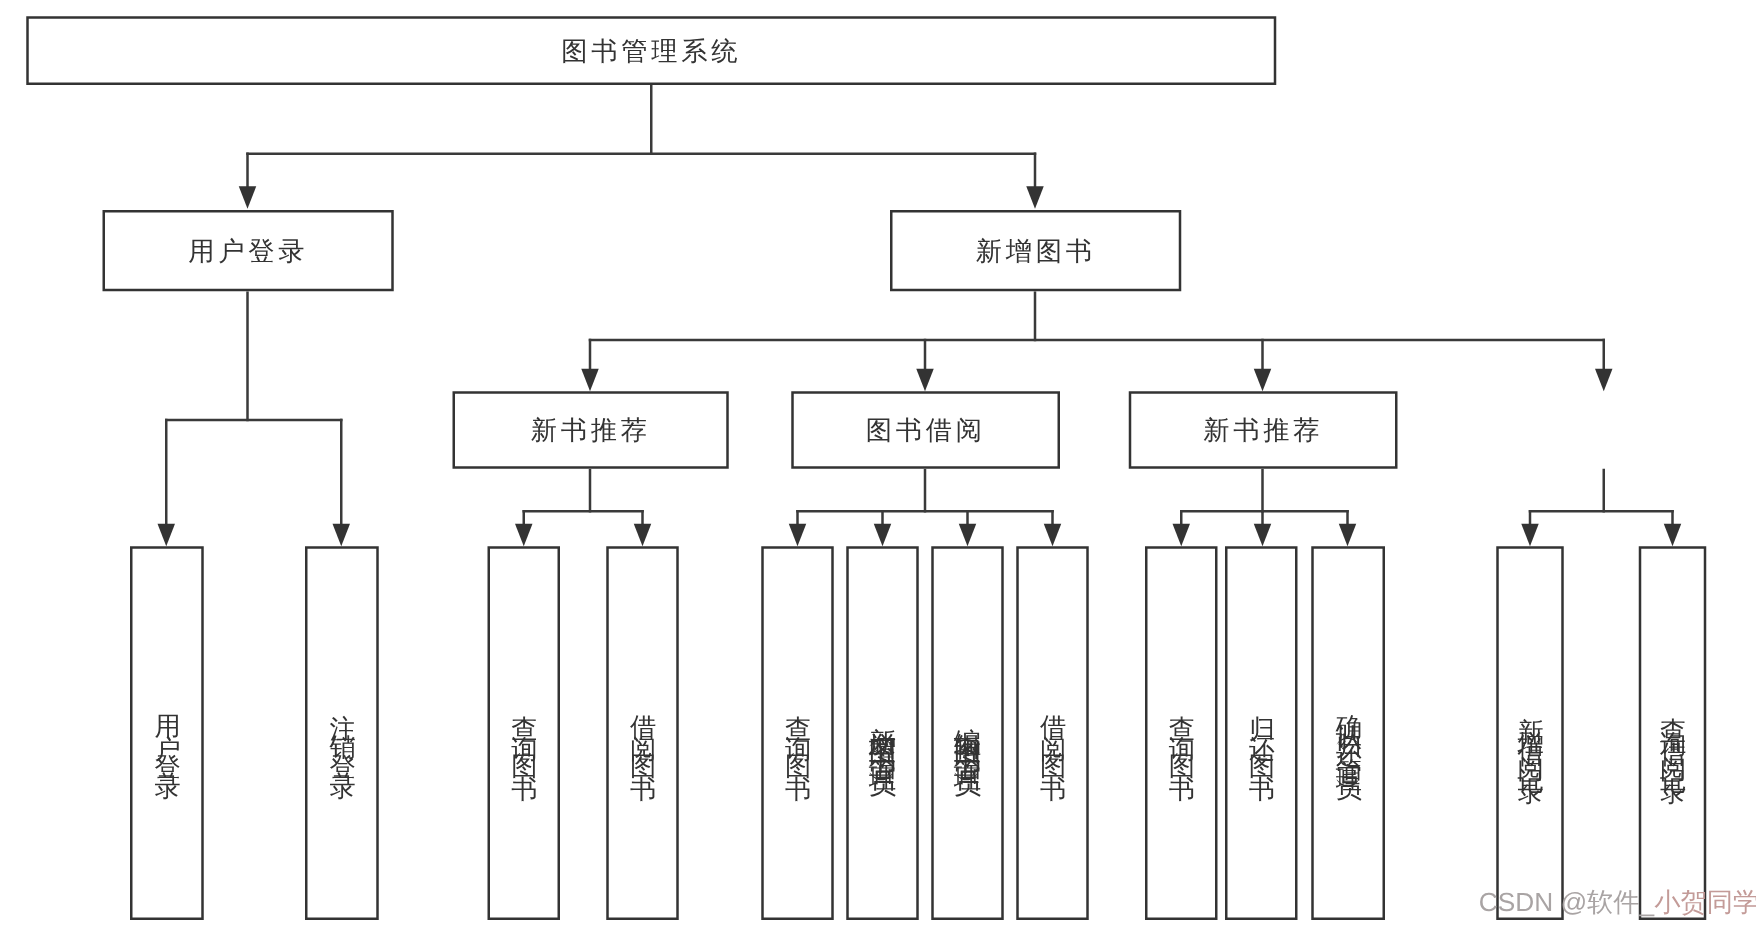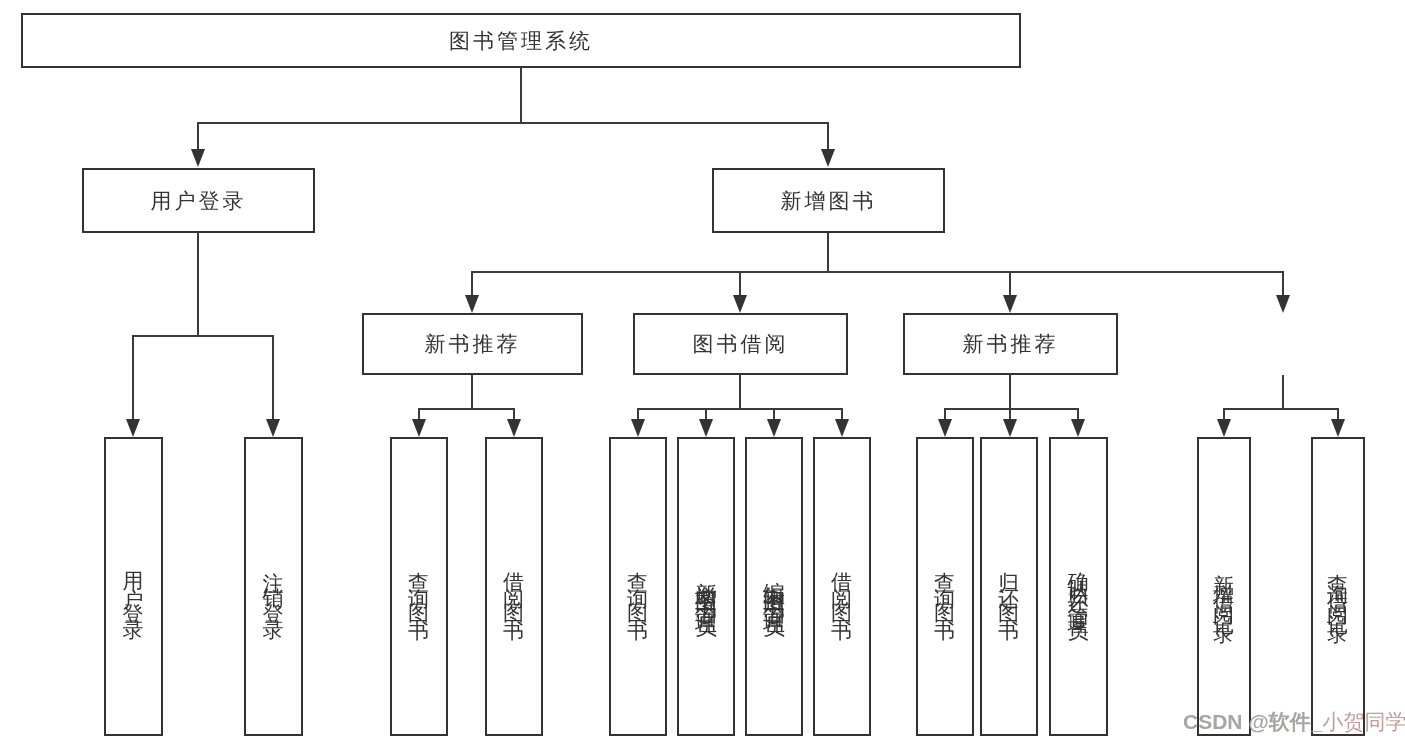--- a/index.html
+++ b/index.html
@@ -23,21 +23,21 @@
   .hline{position:absolute;height:2px;background:#3a3a3a;z-index:1;}
   .vline{position:absolute;width:2px;background:#3a3a3a;z-index:1;}
   .arrow{
     position:absolute;width:0;height:0;z-index:3;
     border-left:7px solid transparent;border-right:7px solid transparent;
     border-top:18px solid #333333;
   }
   .watermark{
     position:absolute;left:1183px;top:708px;z-index:5;font-size:21px;white-space:nowrap;
   }
-  .wm-1{color:#a9a4a4;font-weight:bold;}
+  .wm-1{color:#a9a4a4;}
   .wm-2{color:#c39b98;}
 </style>
 </head>
 <body>
 
 <div id="stage">
 
   <div class="vline" style="left:520px;top:68px;height:56px"></div>
 
   <div class="hline" style="left:197px;top:122px;width:632px"></div>

